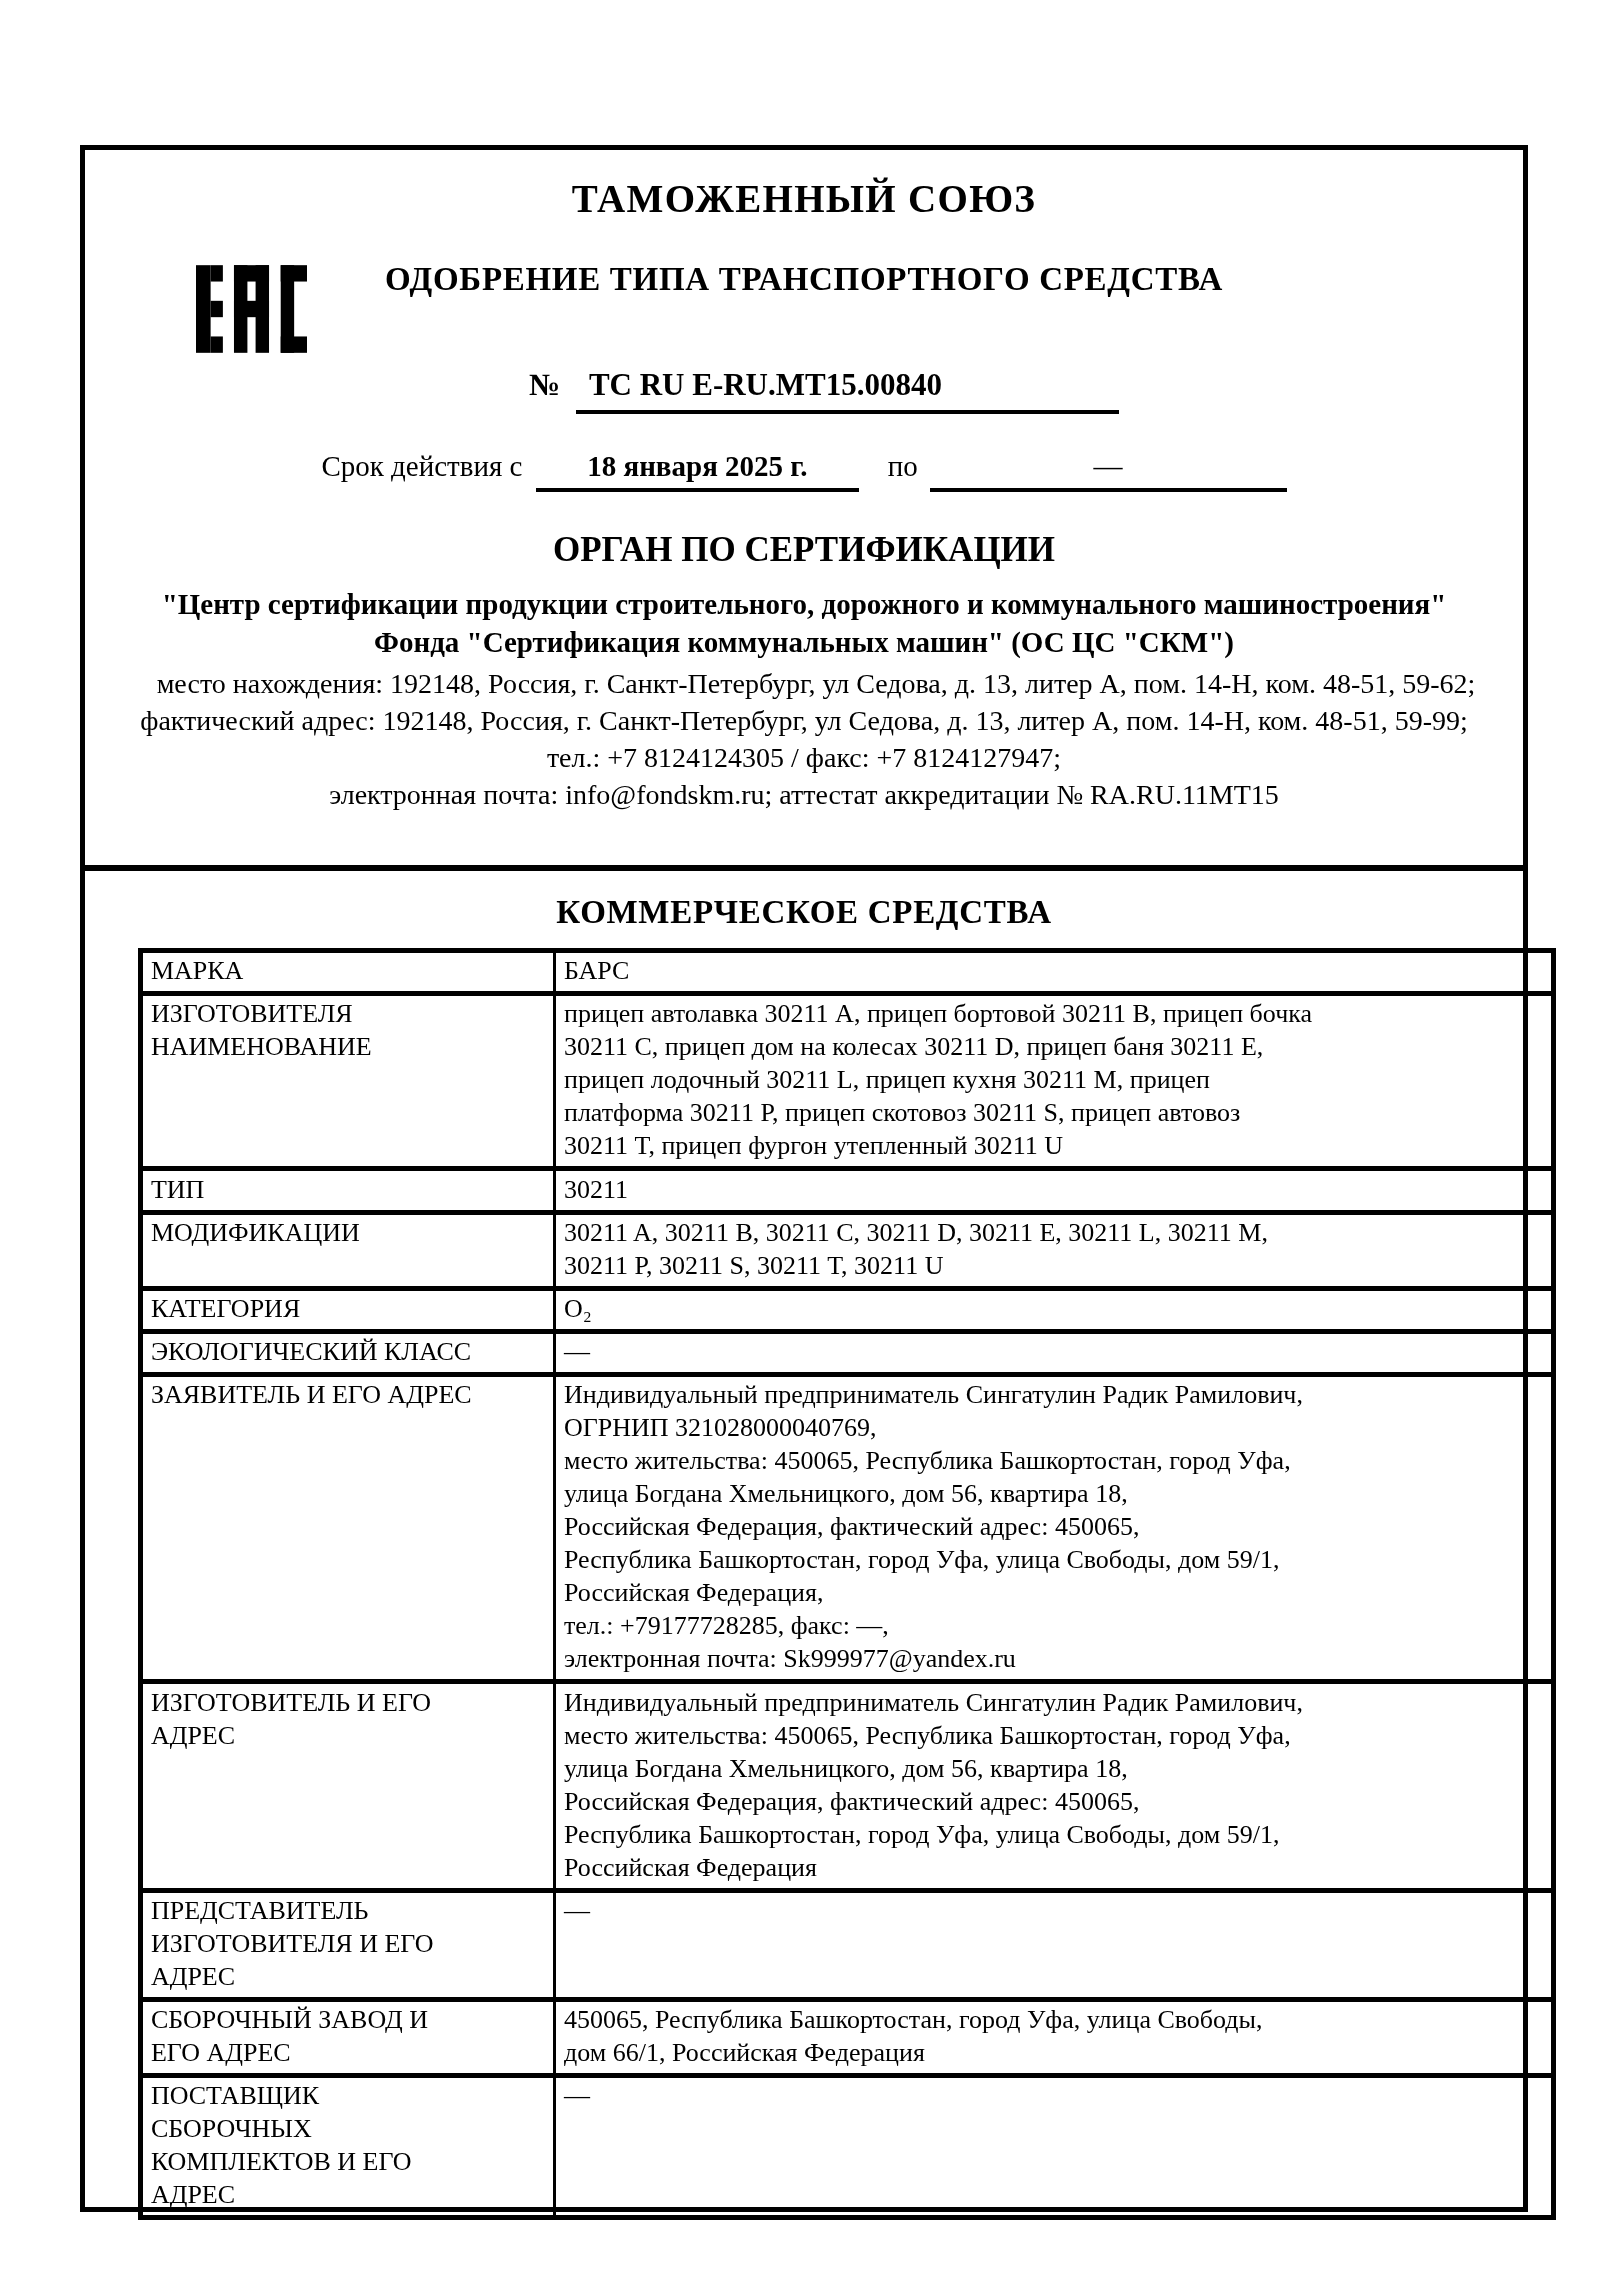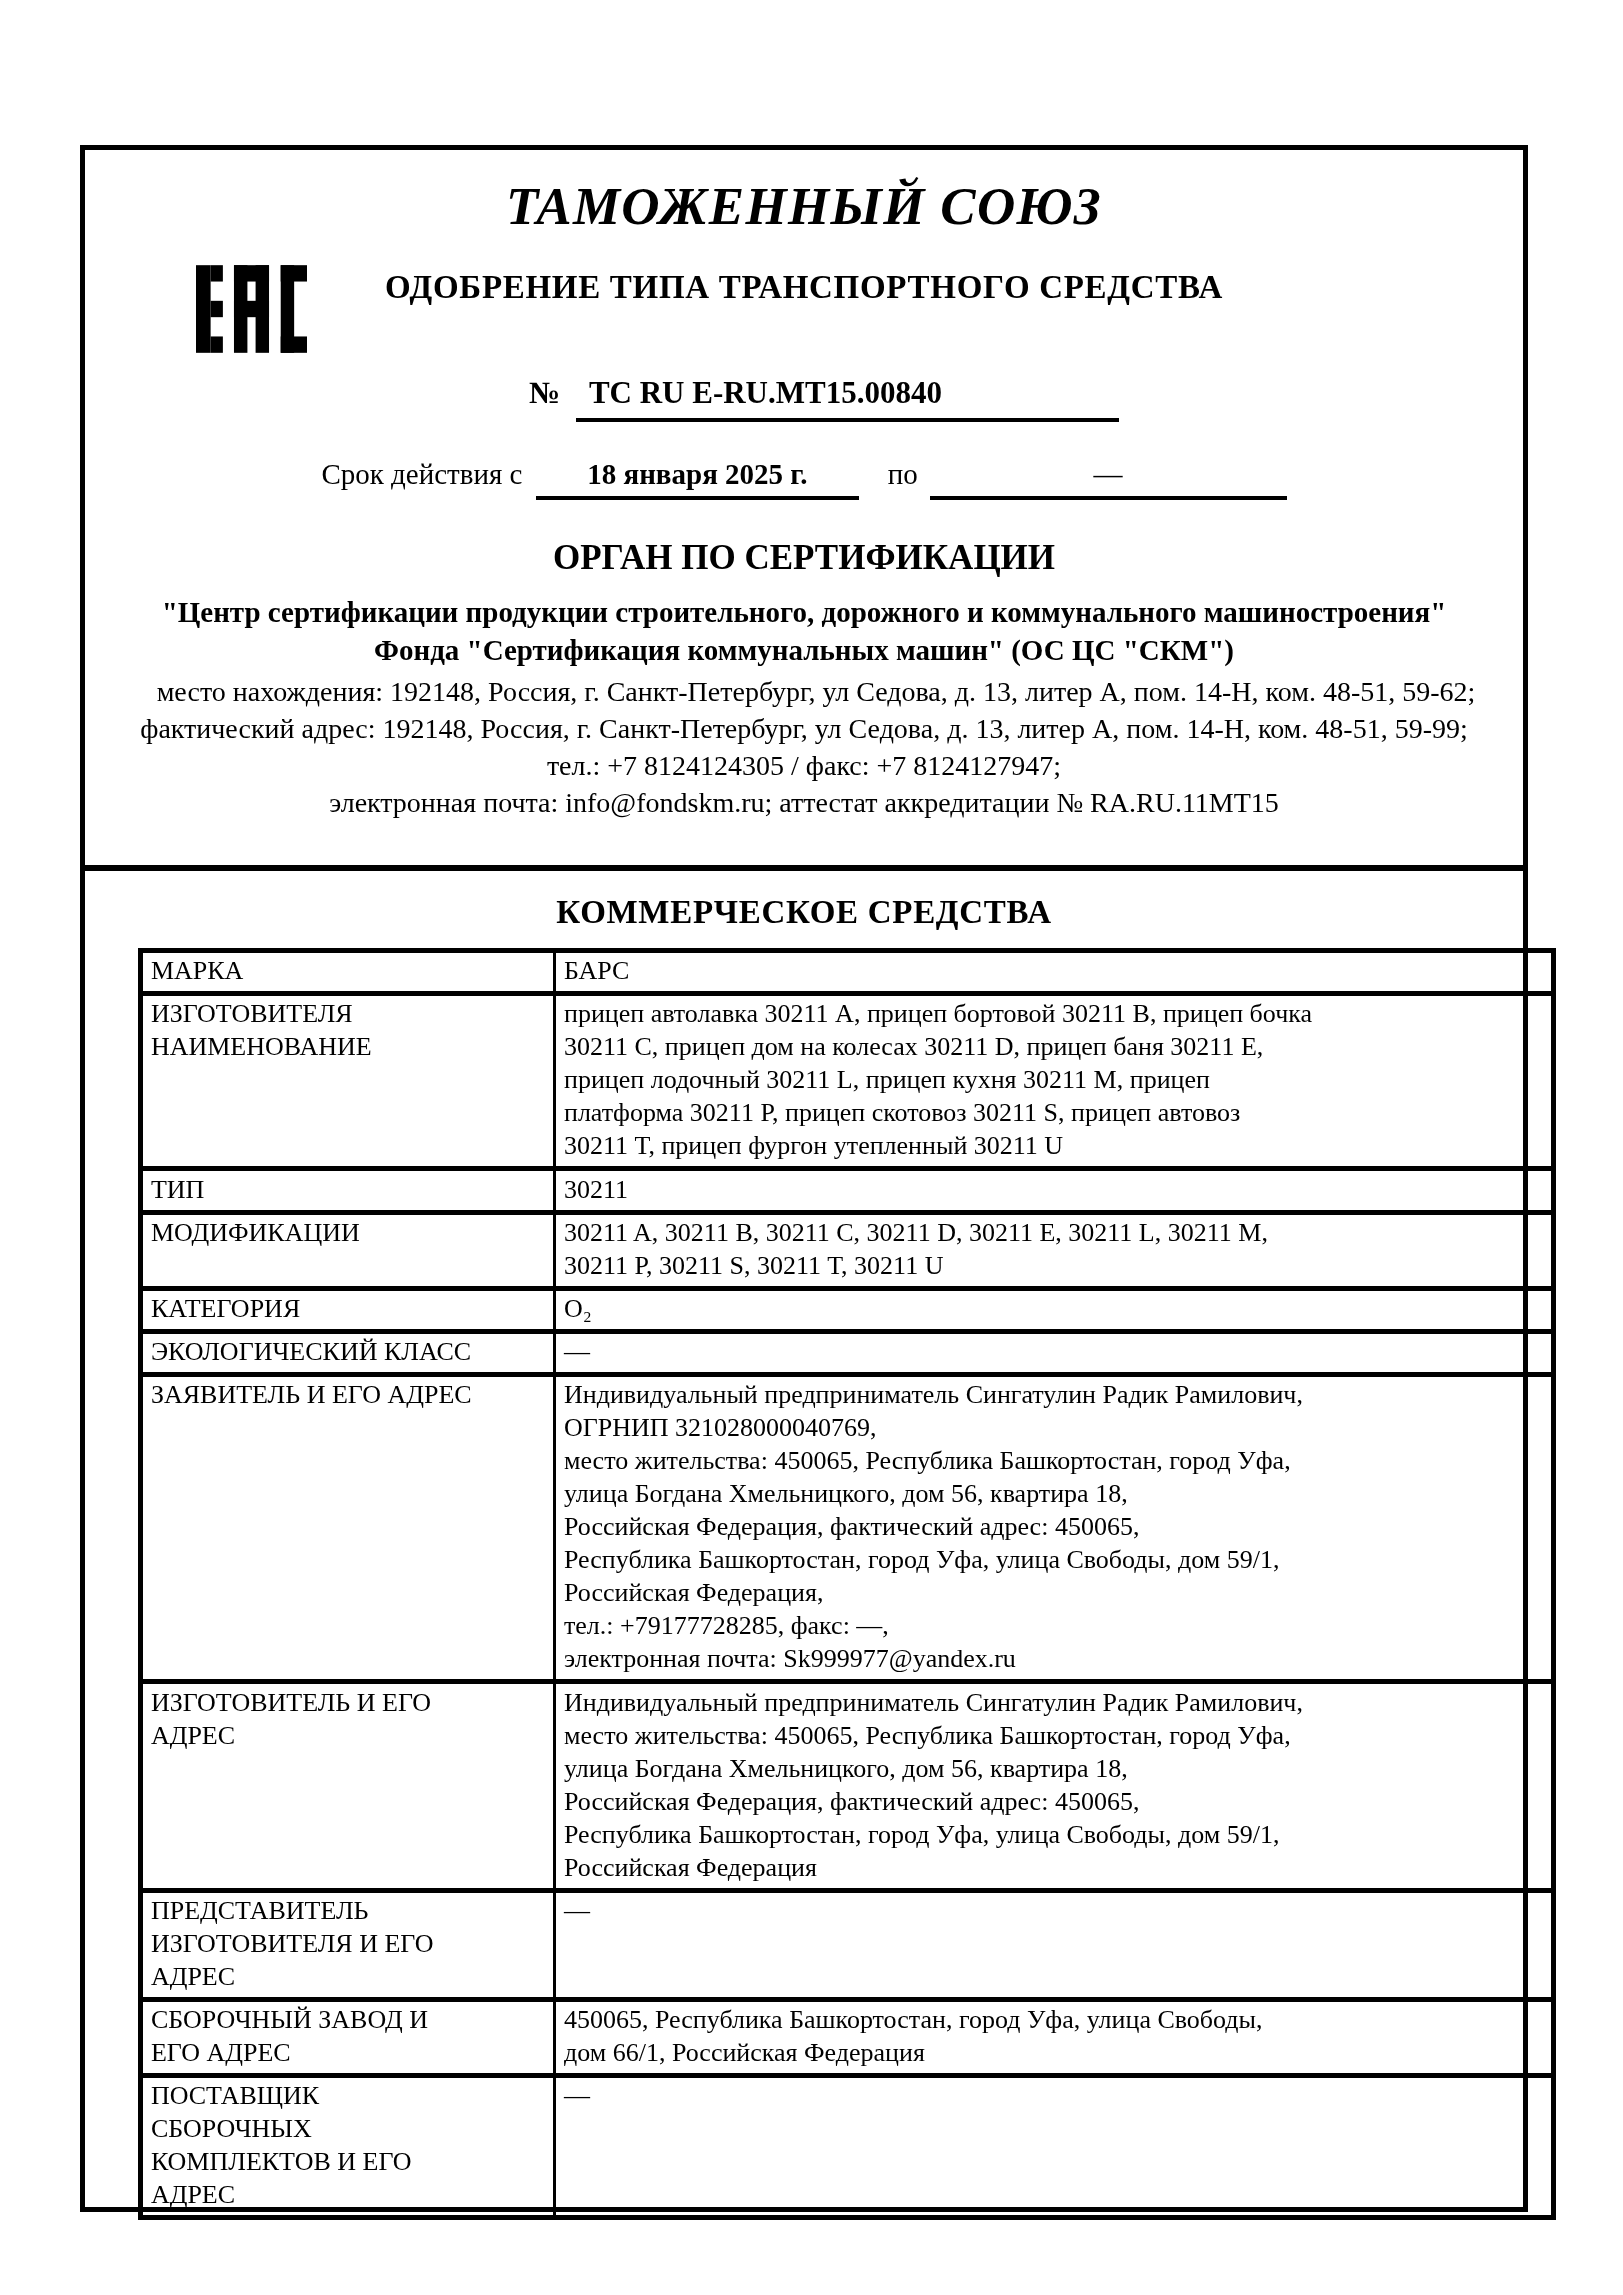--- a/index.html
+++ b/index.html
@@ -31,26 +31,25 @@
     text-align: center;
   }
   .eac-logo {
     position: absolute;
     left: 111px;
     top: 110px;
     width: 111px;
     height: 98px;
   }
   .doc-title {
-    padding-top: 33px;
-    font-size: 53px;
+    padding-top: 25px;
+    font-size: 39px;
     font-weight: bold;
     letter-spacing: 1.3px;
     line-height: 47px;
-    font-style: italic;
   }
   .doc-subtitle {
     margin-top: 38px;
     font-size: 33px;
     font-weight: bold;
     letter-spacing: 0.7px;
     line-height: 38px;
   }
   .number-line {
     margin-top: 68px;

